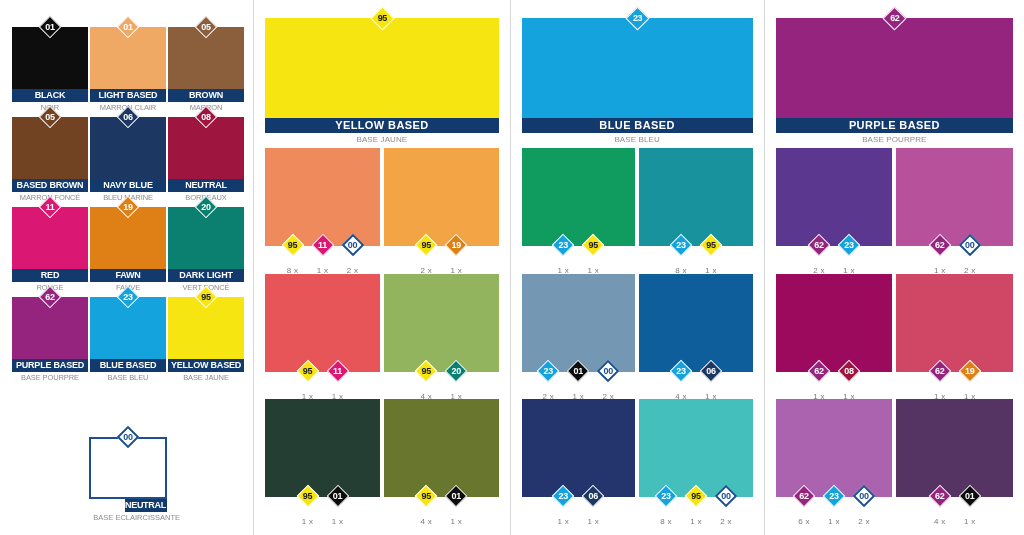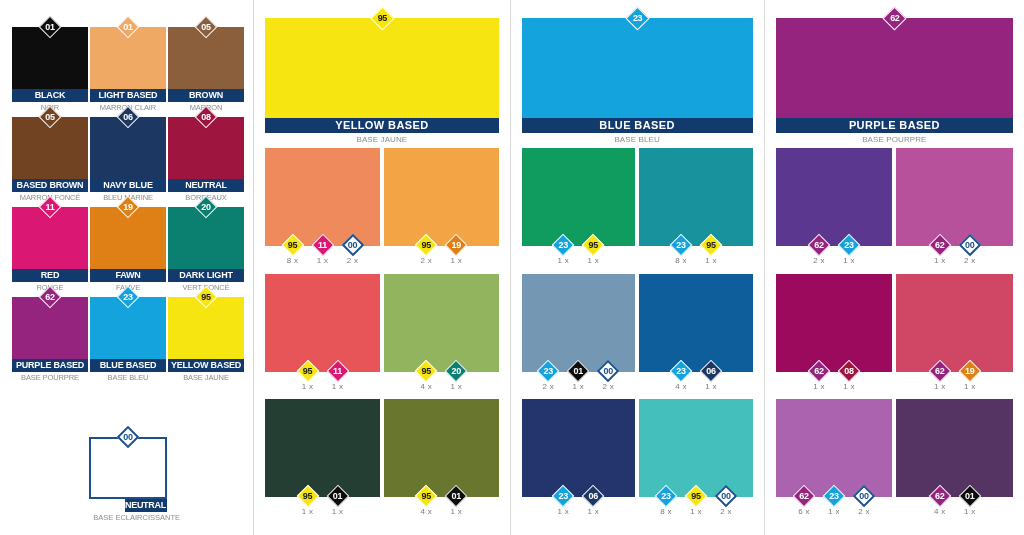--- a/index.html
+++ b/index.html
@@ -186,21 +186,21 @@
     align-items:flex-start;
     gap:4px;
     z-index:4;
   }
   .badgecol{
     width:26px;
     text-align:center;
   }
   .badgecol .qty{
     display:block;
-    margin-top:0;
+    margin-top:10px;
     font-size:8px;
     color:#7a7a7a;
     letter-spacing:0.3px;
     white-space:nowrap;
   }
 </style>
 </head>
 <body>
 
 <div id="root">

